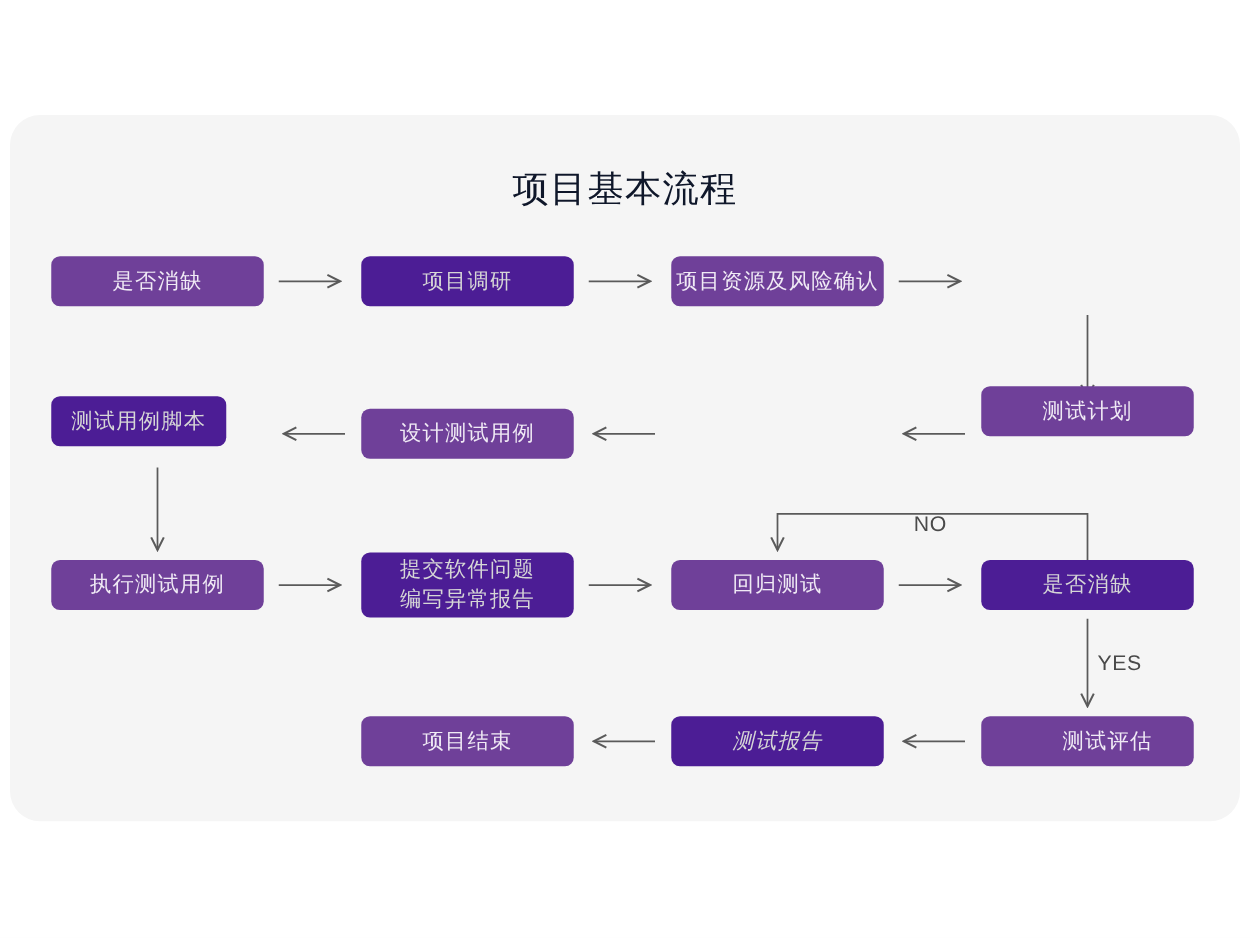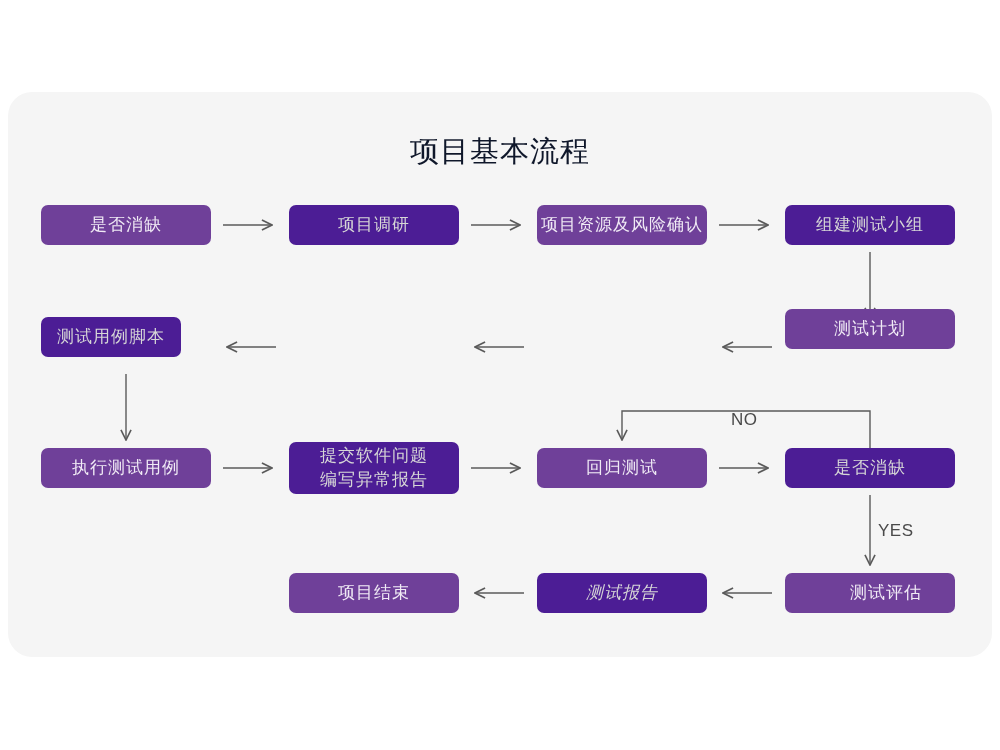--- a/index.html
+++ b/index.html
@@ -124,23 +124,23 @@
       <line x1="870" y1="495" x2="870" y2="565" marker-end="url(#ah-d)"></line>
 
       <line x1="772" y1="593" x2="723" y2="593" marker-end="url(#ah-l)"></line>
       <line x1="524" y1="593" x2="475" y2="593" marker-end="url(#ah-l)"></line>
     </g>
   </svg>
 
   <div class="node purple" style="left:41px;  top:205px; width:170px; height:40px;">是否消缺</div>
   <div class="node gray" style="left:289px; top:205px; width:170px; height:40px;">项目调研</div>
   <div class="node purple" style="left:537px; top:205px; width:170px; height:40px;">项目资源及风险确认</div>
-  <div class="node gray" style="left:785px; top:205px; width:170px; height:40px;">组建测试小组</div>
 
   <div class="node gray" style="left:41px;  top:317px; width:140px; height:40px;">测试用例脚本</div>
+  <div class="node purple" style="left:289px; top:327px; width:170px; height:40px;">设计测试用例</div>
   <div class="node purple" style="left:785px; top:309px; width:170px; height:40px;">测试计划</div>
 
   <div class="node purple" style="left:41px;  top:448px; width:170px; height:40px;">执行测试用例</div>
   <div class="node gray" style="left:289px; top:442px; width:170px; height:52px;">提交软件问题
 编写异常报告</div>
   <div class="node purple" style="left:537px; top:448px; width:170px; height:40px;">回归测试</div>
   <div class="node gray" style="left:785px; top:448px; width:170px; height:40px;">是否消缺</div>
 
   <div class="node purple" style="left:289px; top:573px; width:170px; height:40px;">项目结束</div>
   <div class="node gray" style="left:537px; top:573px; width:170px; height:40px;font-style:italic;">测试报告</div>

